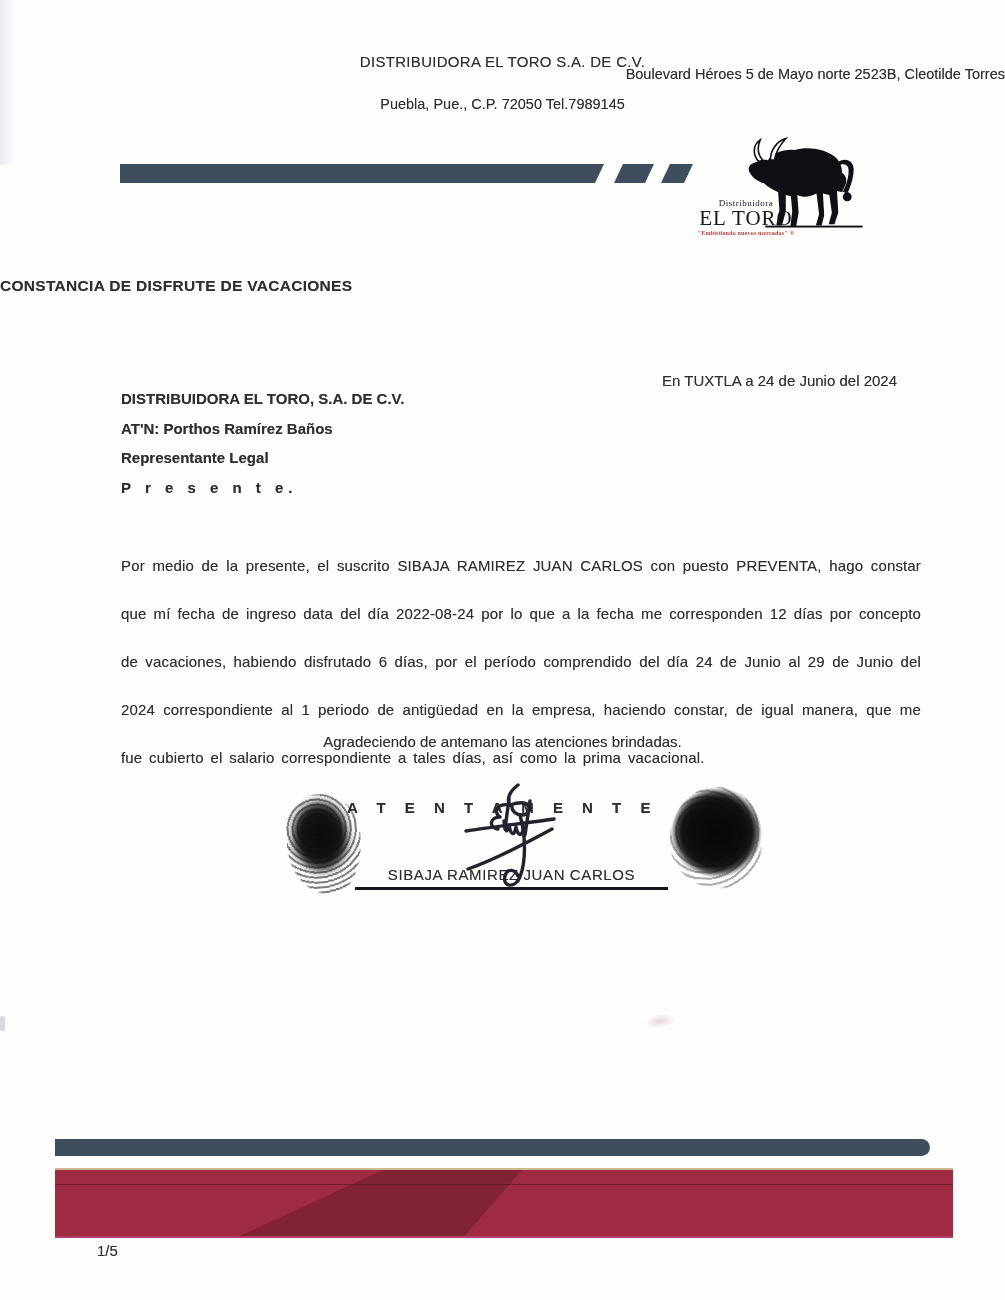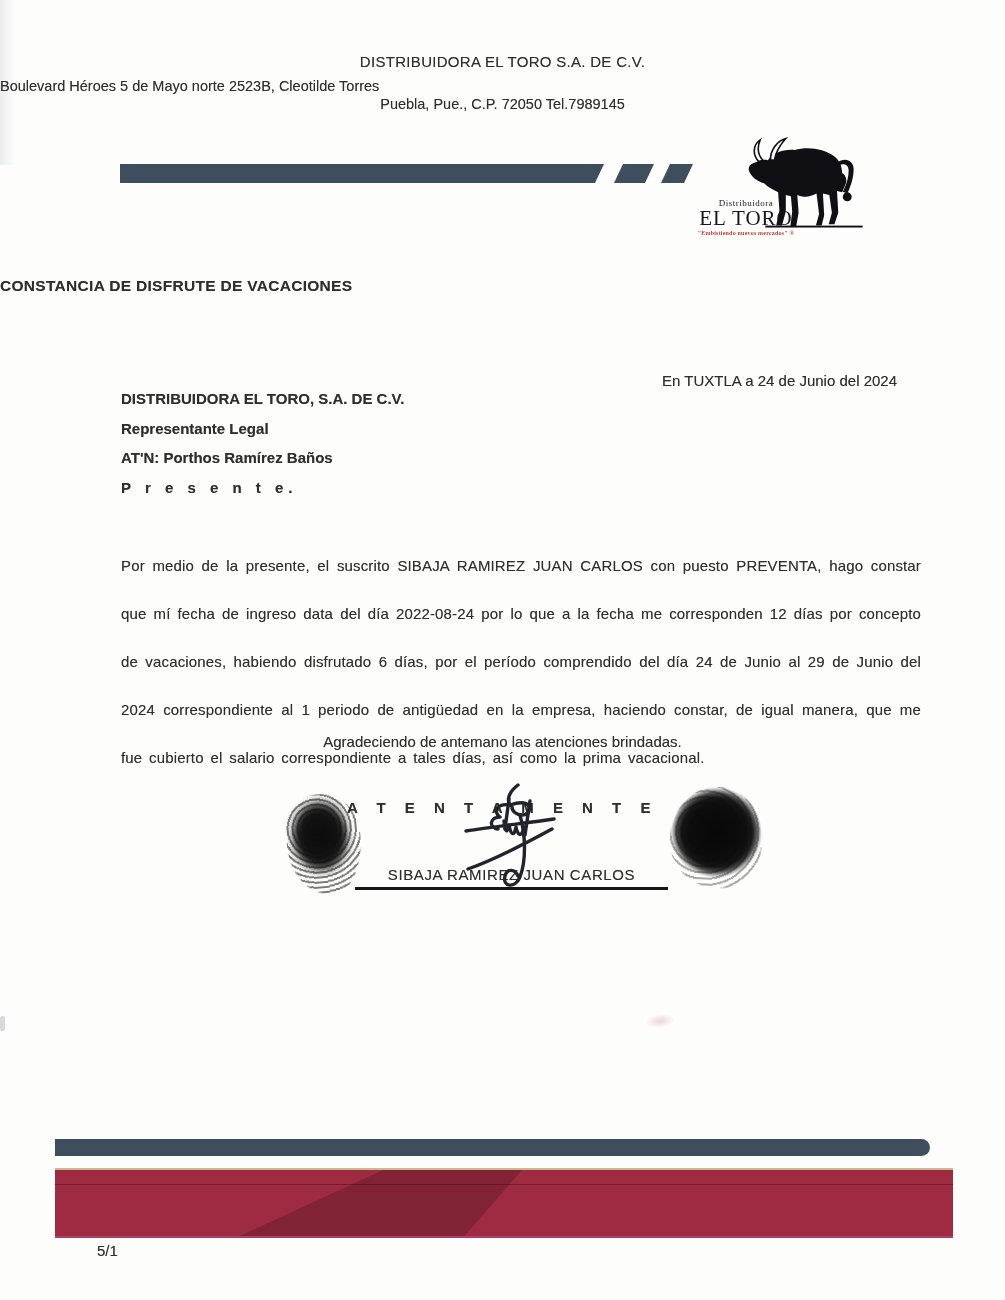--- a/index.html
+++ b/index.html
@@ -15,21 +15,21 @@
   *{margin:0;padding:0;box-sizing:border-box;}
   body{background:#888;font-family:"Liberation Sans",sans-serif;}
   .page{
     position:relative;width:1005px;height:1300px;margin:0 auto;
     background:var(--paper);overflow:hidden;color:var(--ink);
   }
   .scan-text{text-shadow:0 0 .5px rgba(40,40,40,.45);}
 
   
   .company-line{position:absolute;top:53px;left:0;right:0;text-align:center;font-size:15px;letter-spacing:.3px;}
-  .addr1{position:absolute;top:78px;left:0;right:0;text-align:left;font-size:14.5px;}
+  .addr1{position:absolute;top:66px;left:0;right:0;text-align:right;font-size:14.5px;}
   .addr2{position:absolute;top:96px;left:0;right:0;text-align:center;font-size:14.5px;}
 
   
   .topbar-main{
     position:absolute;left:120px;top:164px;width:484px;height:19px;
     background:var(--slate-bar);
     clip-path:polygon(0 0,100% 0,calc(100% - 9px) 100%,0 100%);
   }
   .topbar-seg{position:absolute;top:164px;height:19px;background:var(--slate-bar);}
   .topbar-seg.s1{left:614px;width:40px;clip-path:polygon(9px 0,100% 0,calc(100% - 9px) 100%,0 100%);}
@@ -120,22 +120,22 @@
       <div class="logo-name">EL TORO</div>
       <div class="logo-tagline">"Embistiendo nuevos mercados" ®</div>
     </div>
   </div>
 
   <div class="doc-title scan-text">CONSTANCIA DE DISFRUTE DE VACACIONES</div>
   <div class="dateline scan-text">En TUXTLA a 24 de Junio del 2024</div>
 
   <div class="addressee scan-text">
     <div>DISTRIBUIDORA EL TORO, S.A. DE C.V.</div>
+    <div>AT'N: Porthos Ramírez Baños</div>
     <div>Representante Legal</div>
-    <div>AT'N: Porthos Ramírez Baños</div>
     <div class="presente">P r e s e n t e.</div>
   </div>
 
   <div class="body-par scan-text">Por medio de la presente, el suscrito SIBAJA RAMIREZ JUAN CARLOS con puesto PREVENTA, hago constar que mí fecha de ingreso data del día 2022-08-24 por lo que a la fecha me corresponden 12 días por concepto de vacaciones, habiendo disfrutado 6 días, por el período comprendido del día 24 de Junio al 29 de Junio del 2024 correspondiente al 1 periodo de antigüedad en la empresa, haciendo constar, de igual manera, que me fue cubierto el salario correspondiente a tales días, así como la prima vacacional.</div>
 
   <div class="closing scan-text">Agradeciendo de antemano las atenciones brindadas.</div>
 
   <div class="atentamente scan-text">A T E N T A M E N T E</div>
 
   <div class="fingerprint fp-left"></div>
@@ -156,15 +156,15 @@
 
   <div class="sig-box scan-text">
     <span>SIBAJA RAMIREZ JUAN CARLOS</span>
   </div>
 
   <div class="footbar-slate"></div>
   <div class="footbar-maroon">
     <div class="footbar-band"></div>
     <div class="footbar-line"></div>
   </div>
-  <div class="page-number scan-text">5/1</div>
+  <div class="page-number scan-text">1/5</div>
 
 </div>
 
 </body></html>

